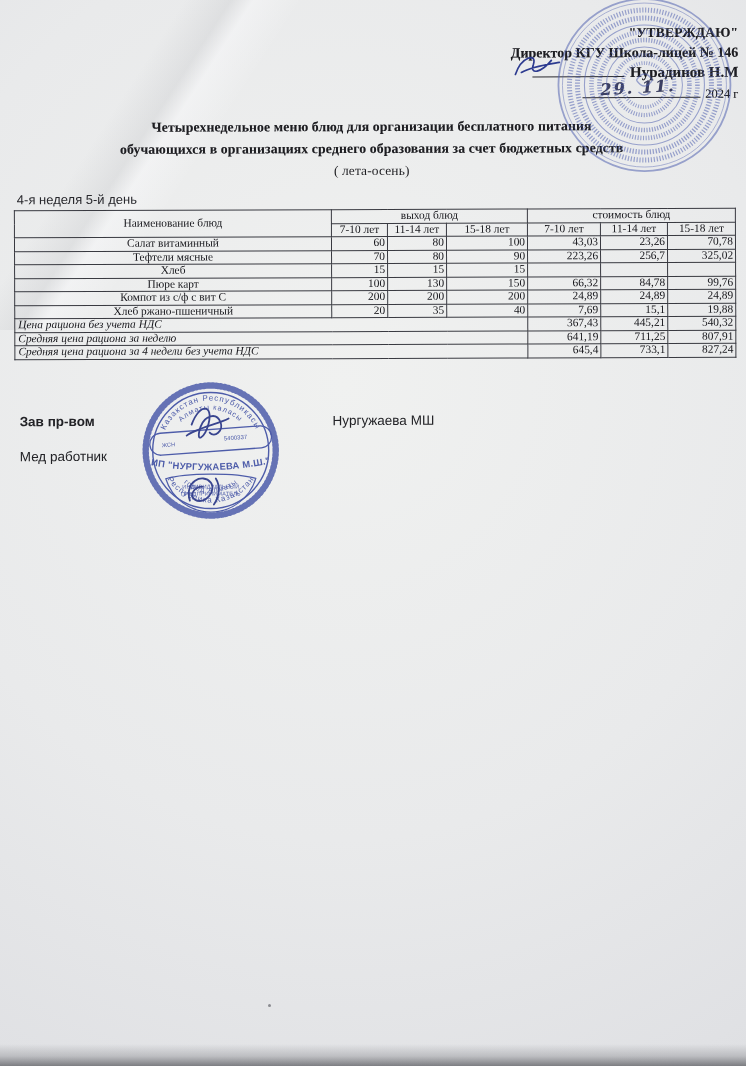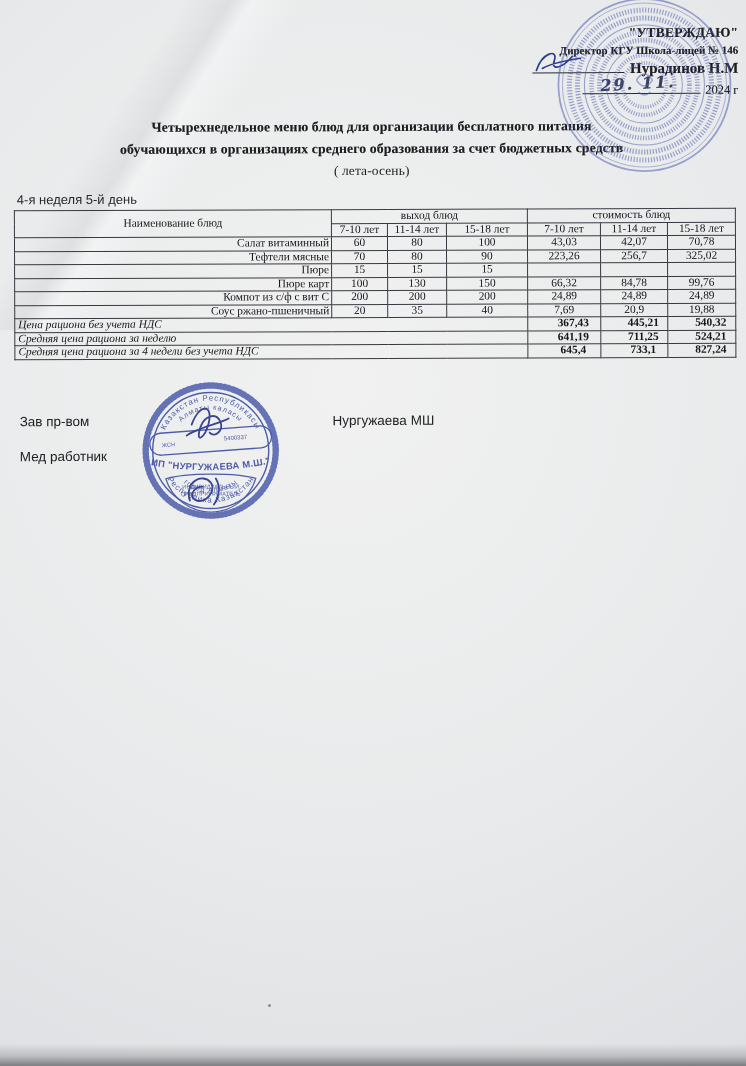--- a/index.html
+++ b/index.html
@@ -21,21 +21,21 @@
   }
   .speck{position:absolute;left:268px;top:1004px;width:3px;height:3px;background:#8a8b90;border-radius:50%;}
   .doc{position:absolute;inset:0;transform:rotate(-0.2deg);color:#1d1d21;}
 
   
   .stamp-top{position:absolute;left:552px;top:-3px;opacity:.52;z-index:4;pointer-events:none;}
   
   .approval{position:absolute;top:25px;right:6px;z-index:3;text-align:right;font-weight:bold;line-height:1.4;
             text-shadow:0 0 .5px rgba(20,20,30,.4);}
   .appr-l1{font-size:13.5px;letter-spacing:.2px;}
-  .appr-l2{font-size:11px;}
+  .appr-l2{font-size:14px;}
   .appr-l3{font-size:15px;position:relative;}
   .appr-l4{font-size:12.5px;font-weight:normal;position:relative;margin-top:1px;}
   .uline{display:inline-block;border-bottom:1.4px solid #2a2a30;vertical-align:baseline;position:relative;}
   .ul-a{width:92px;margin-right:6px;height:11px;}
   .ul-b{width:118px;margin-right:5px;height:13px;}
   .handwrite{
     position:absolute;left:18px;bottom:-2px;font-family:"DejaVu Serif", serif;font-style:italic;
     font-size:16px;font-weight:bold;color:#3b3f63;transform:rotate(-3deg);letter-spacing:2px;white-space:nowrap;
   }
   .sig-top{position:absolute;left:-4px;top:-12px;}
@@ -48,28 +48,28 @@
 
   .week{position:absolute;left:18px;top:191px;font-family:"Liberation Sans", sans-serif;
         font-size:13px;color:#28282d;z-index:2;}
 
   
   table.menu{position:absolute;left:15px;top:209px;width:721px;border-collapse:collapse;table-layout:fixed;
              font-size:11.4px;color:#17171c;z-index:2;}
   table.menu th, table.menu td{border:1px solid #393a41;padding:0 2px;height:12.5px;line-height:1.05;
              overflow:hidden;white-space:nowrap;}
   table.menu th{font-weight:normal;text-align:center;}
-  td.cname{text-align:right;padding-left:3px;}
-  td.num{text-align:center;margin-top:12px;}
+  td.cname{text-align:center;padding-left:3px;}
+  td.num{text-align:right;margin-top:12px;}
   tr.sumrow td.slabel{font-style:italic;text-align:left;padding-left:3px;}
-  tr.sumrow td.num{font-weight:bold;padding-left:20px;}
+  tr.sumrow td.num{font-weight:normal;padding-left:20px;}
 
   
   .foot-label{position:absolute;font-family:"Liberation Sans", sans-serif;font-size:13.5px;color:#222226;z-index:2;}
-  .chef{left:20px;top:413px;}
+  .chef{left:20px;top:413px;font-weight:bold;}
   .med{left:20px;top:448px;}
   .chefname{left:333px;top:413px;}
 
   .stamp-bottom{position:absolute;left:124px;top:378px;z-index:3;opacity:.92;pointer-events:none;}
   svg text{font-family:"Liberation Sans", sans-serif;}
 </style>
 </head>
 <body>
 
 <div class="photo">
@@ -139,34 +139,34 @@
           <th>11-14 лет</th>
           <th>15-18 лет</th>
         </tr>
 
         <tr>
           <td class="cname">Салат витаминный</td>
           <td class="num">60</td>
           <td class="num">80</td>
           <td class="num">100</td>
           <td class="num">43,03</td>
-          <td class="num">42,07</td>
+          <td class="num">23,26</td>
           <td class="num">70,78</td>
         </tr>
         <tr>
           <td class="cname">Тефтели мясные</td>
           <td class="num">70</td>
           <td class="num">80</td>
           <td class="num">90</td>
           <td class="num">223,26</td>
           <td class="num">256,7</td>
           <td class="num">325,02</td>
         </tr>
         <tr>
-          <td class="cname">Пюре</td>
+          <td class="cname">Хлеб</td>
           <td class="num">15</td>
           <td class="num">15</td>
           <td class="num">15</td>
           <td class="num"></td>
           <td class="num"></td>
           <td class="num"></td>
         </tr>
         <tr>
           <td class="cname">Пюре карт</td>
           <td class="num">100</td>
@@ -179,40 +179,40 @@
         <tr>
           <td class="cname">Компот из с/ф с вит С</td>
           <td class="num">200</td>
           <td class="num">200</td>
           <td class="num">200</td>
           <td class="num">24,89</td>
           <td class="num">24,89</td>
           <td class="num">24,89</td>
         </tr>
         <tr>
-          <td class="cname">Соус ржано-пшеничный</td>
+          <td class="cname">Хлеб ржано-пшеничный</td>
           <td class="num">20</td>
           <td class="num">35</td>
           <td class="num">40</td>
           <td class="num">7,69</td>
-          <td class="num">20,9</td>
+          <td class="num">15,1</td>
           <td class="num">19,88</td>
         </tr>
 
         <tr class="sumrow">
           <td class="slabel" colspan="4">Цена рациона без учета НДС</td>
           <td class="num">367,43</td>
           <td class="num">445,21</td>
           <td class="num">540,32</td>
         </tr>
         <tr class="sumrow">
           <td class="slabel" colspan="4">Средняя цена рациона за неделю</td>
           <td class="num">641,19</td>
           <td class="num">711,25</td>
-          <td class="num">524,21</td>
+          <td class="num">807,91</td>
         </tr>
         <tr class="sumrow">
           <td class="slabel" colspan="4">Средняя цена рациона за 4 недели без учета НДС</td>
           <td class="num">645,4</td>
           <td class="num">733,1</td>
           <td class="num">827,24</td>
         </tr>
       </tbody>
     </table>
 

